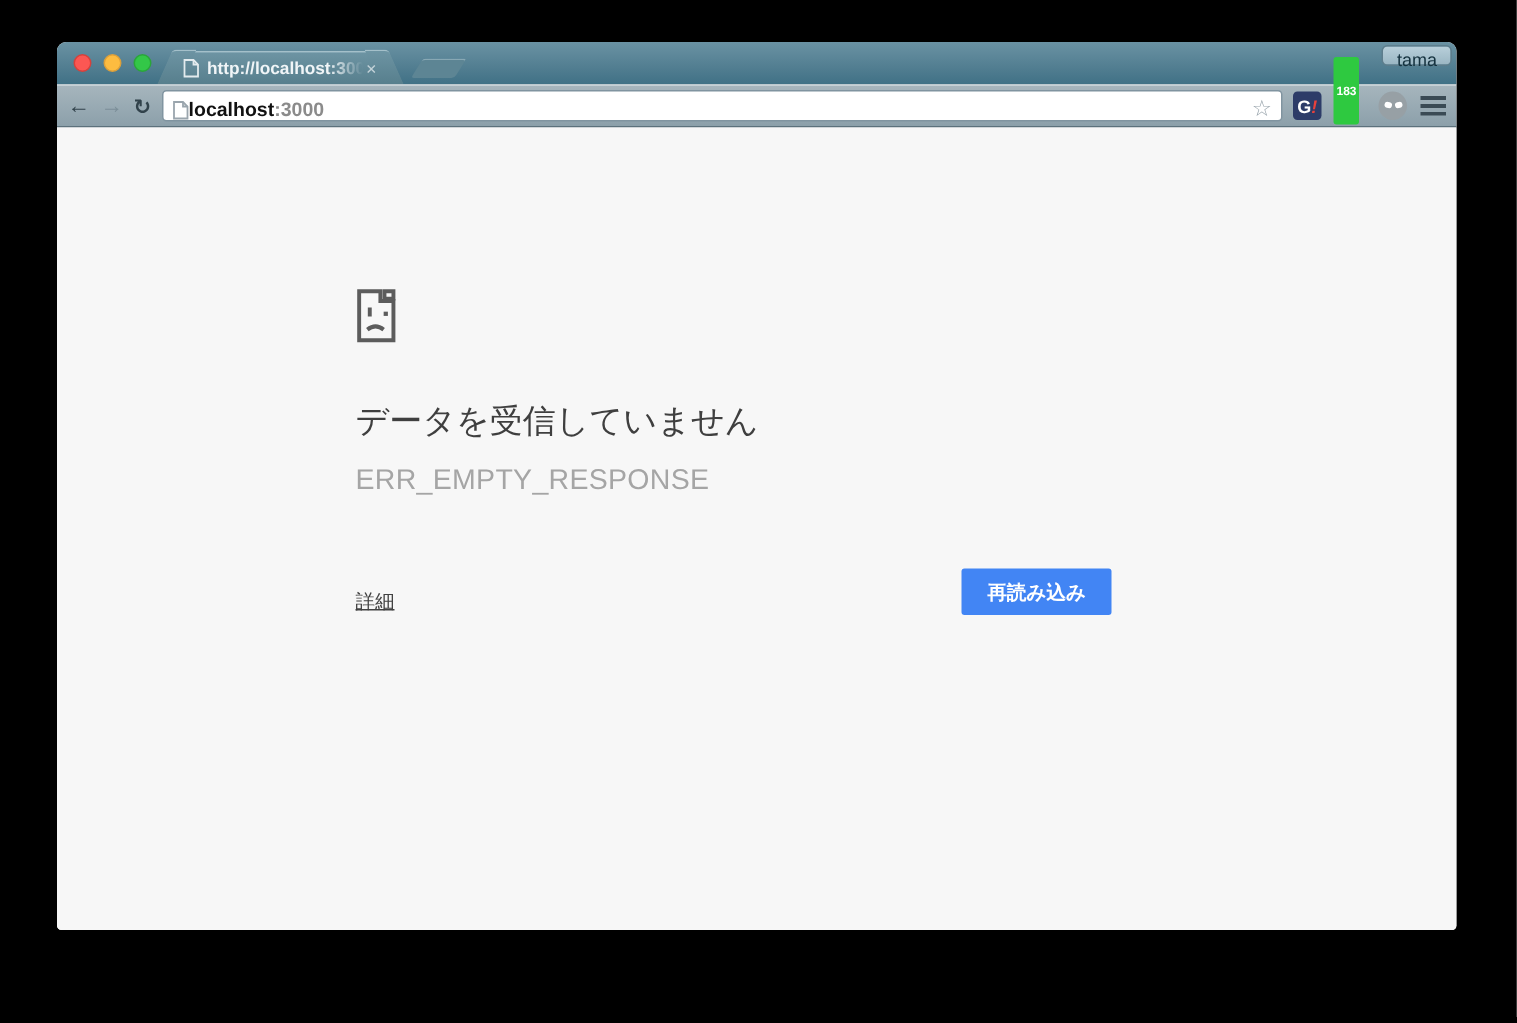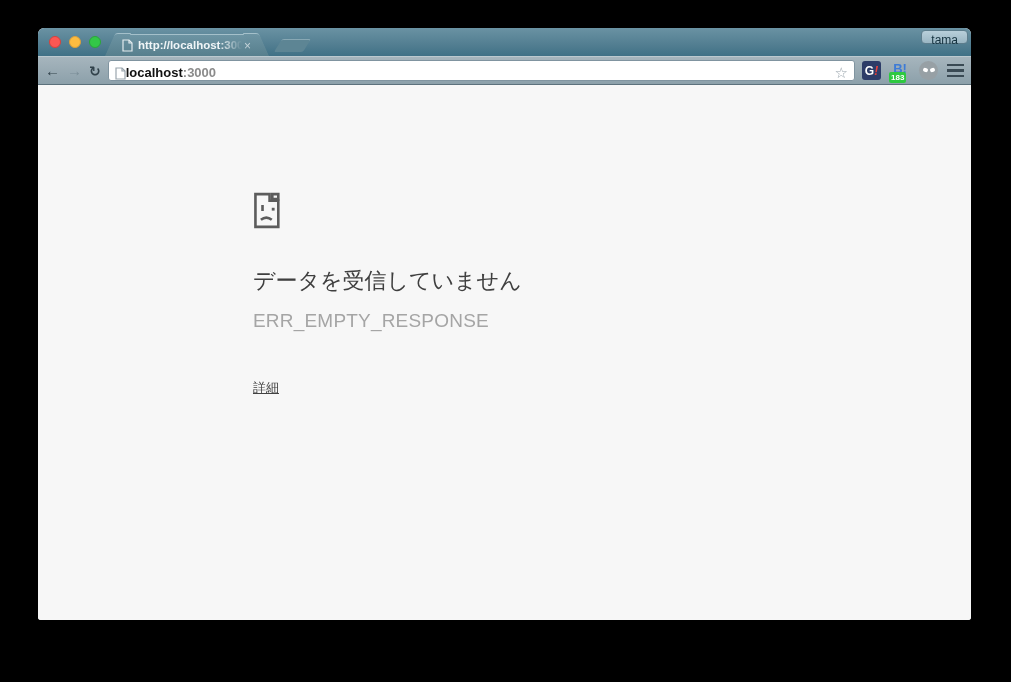--- a/index.html
+++ b/index.html
@@ -59,33 +59,33 @@
   .omni-star { margin-left:auto; font-size:15px; color:#9aa5ad; line-height:1; }
 
   .ext-cluster { display:flex; align-items:center; gap:9px; }
   .ext-g { width:19px; height:19px; background:#2d3c68; border-radius:3px; display:flex;
            align-items:center; justify-content:center; font-size:12px; font-weight:bold; }
   .ext-g .g  { color:#fff; }
   .ext-g .ex { color:#e8413c; font-style:italic; }
   .ext-b { position:relative; width:20px; height:20px; font-size:13px; font-weight:bold;
            color:#3d7bd6; text-align:center; line-height:16px; }
   .ext-badge { position:absolute; left:-1px; bottom:-2px; background:#2ec940; color:#fff;
-               font-size:8px; font-weight:bold; line-height:9px; padding:1px 2px;
+               font-size:8px; font-weight:bold; line-height:9px; padding:18px 2px;
                border-radius:2px; letter-spacing:0; }
   .ext-mask { position:relative; width:19px; height:19px; border-radius:50%; background:#97a0a5; }
   .ext-mask::before, .ext-mask::after { content:""; position:absolute; top:7px; width:5px;
                height:4px; background:#fff; border-radius:2px; }
   .ext-mask::before { left:3.5px; transform:rotate(14deg); }
   .ext-mask::after  { right:3.5px; transform:rotate(-14deg); }
   .menu-btn { width:17px; height:13px;
               background:repeating-linear-gradient(#3a4a54 0 2.5px,transparent 2.5px 5.4px); }
 
   
   .content { position:absolute; left:0; top:57px; right:0; bottom:0; background:#f7f7f7; }
-  .error-block { position:absolute; left:215px; top:107px; width:504px; }
+  .error-block { position:absolute; left:199px; top:107px; width:504px; }
   .sad-icon { display:block; }
   .error-heading { margin-top:37px; font-size:22px; font-weight:400; color:#3f3f3f; }
   .error-code { margin-top:14px; font-size:19px; color:#a5a5a5; letter-spacing:.2px; }
   .error-actions { margin-top:47px; display:flex; justify-content:space-between; align-items:flex-end; }
   .details-link { font-size:13px; color:#424242; text-decoration:underline; cursor:pointer; }
   .reload-btn { background:#4285f4; color:#fff; border:none; border-radius:2px; height:31px;
                 padding:0 17px; font-size:13px; font-weight:bold;
                 font-family:"Liberation Sans","DejaVu Sans",sans-serif; cursor:pointer; }
 </style>
 </head>
@@ -153,18 +153,19 @@
         <rect x="17" y="14.5" width="2.6" height="2.6" fill="#5c5c5c"></rect>
         <path d="M7 25.5 Q12 21.5 17 25.5" fill="none" stroke="#5c5c5c" stroke-width="2.4"></path>
       </svg>
 
       <h1 class="error-heading">データを受信していません</h1>
 
       <div class="error-code">ERR_EMPTY_RESPONSE</div>
 
       <div class="error-actions">
         <span class="details-link">詳細</span>
+        <button class="reload-btn">再読み込み</button>
       </div>
 
     </div>
   </div>
 
 </div>
 
 </body></html>

